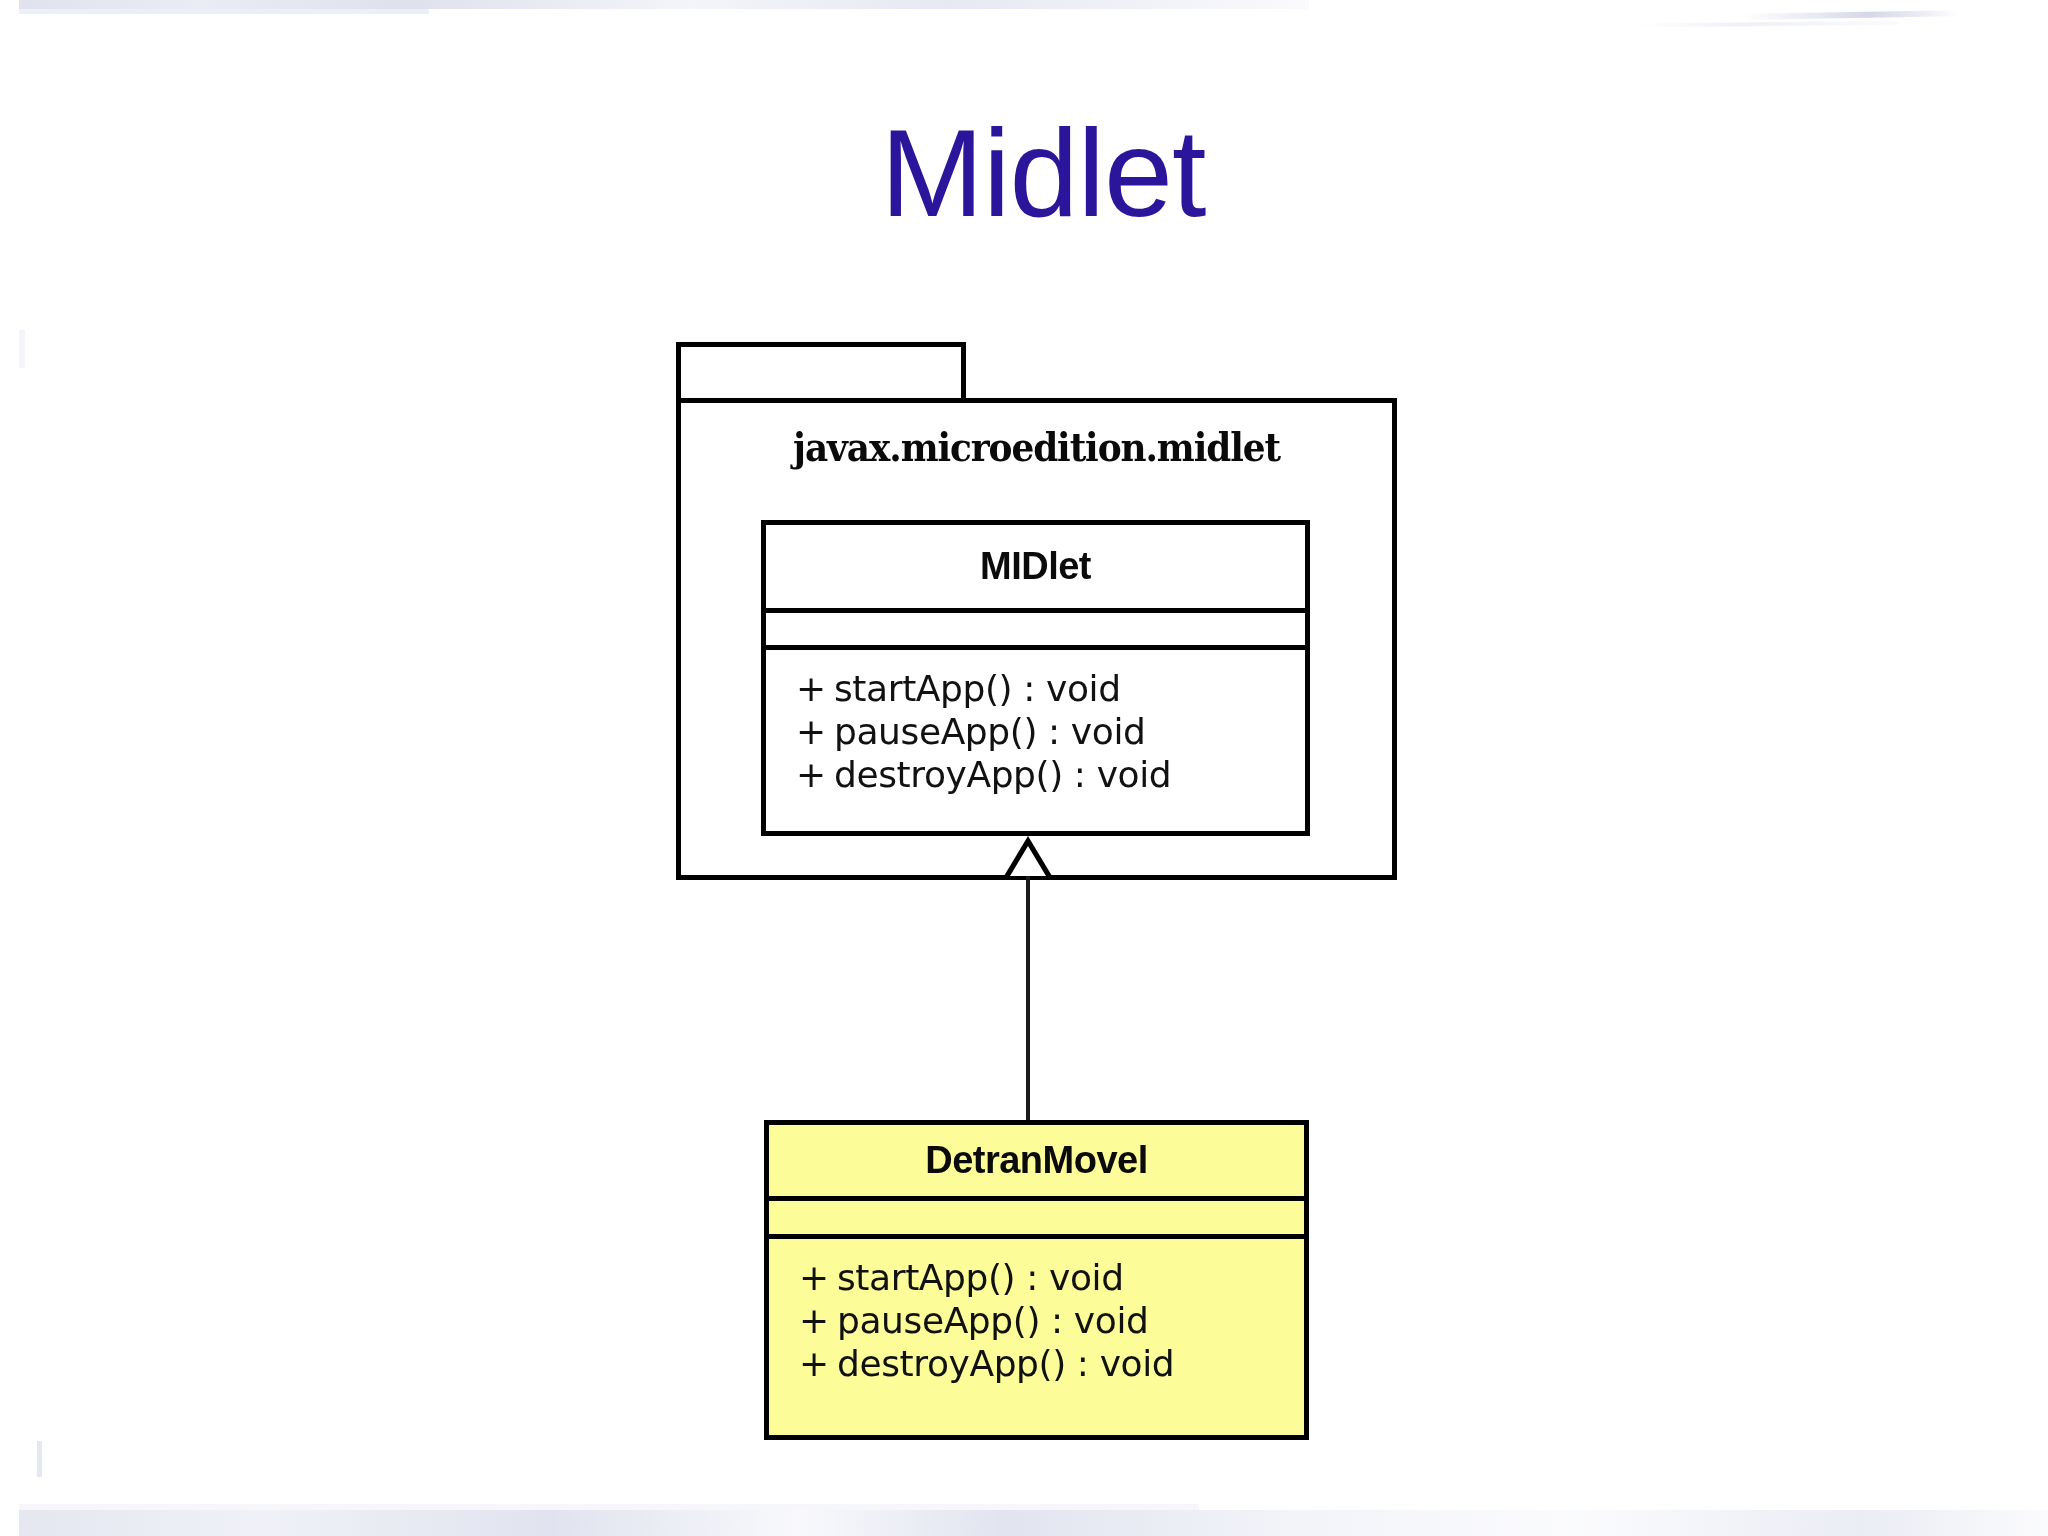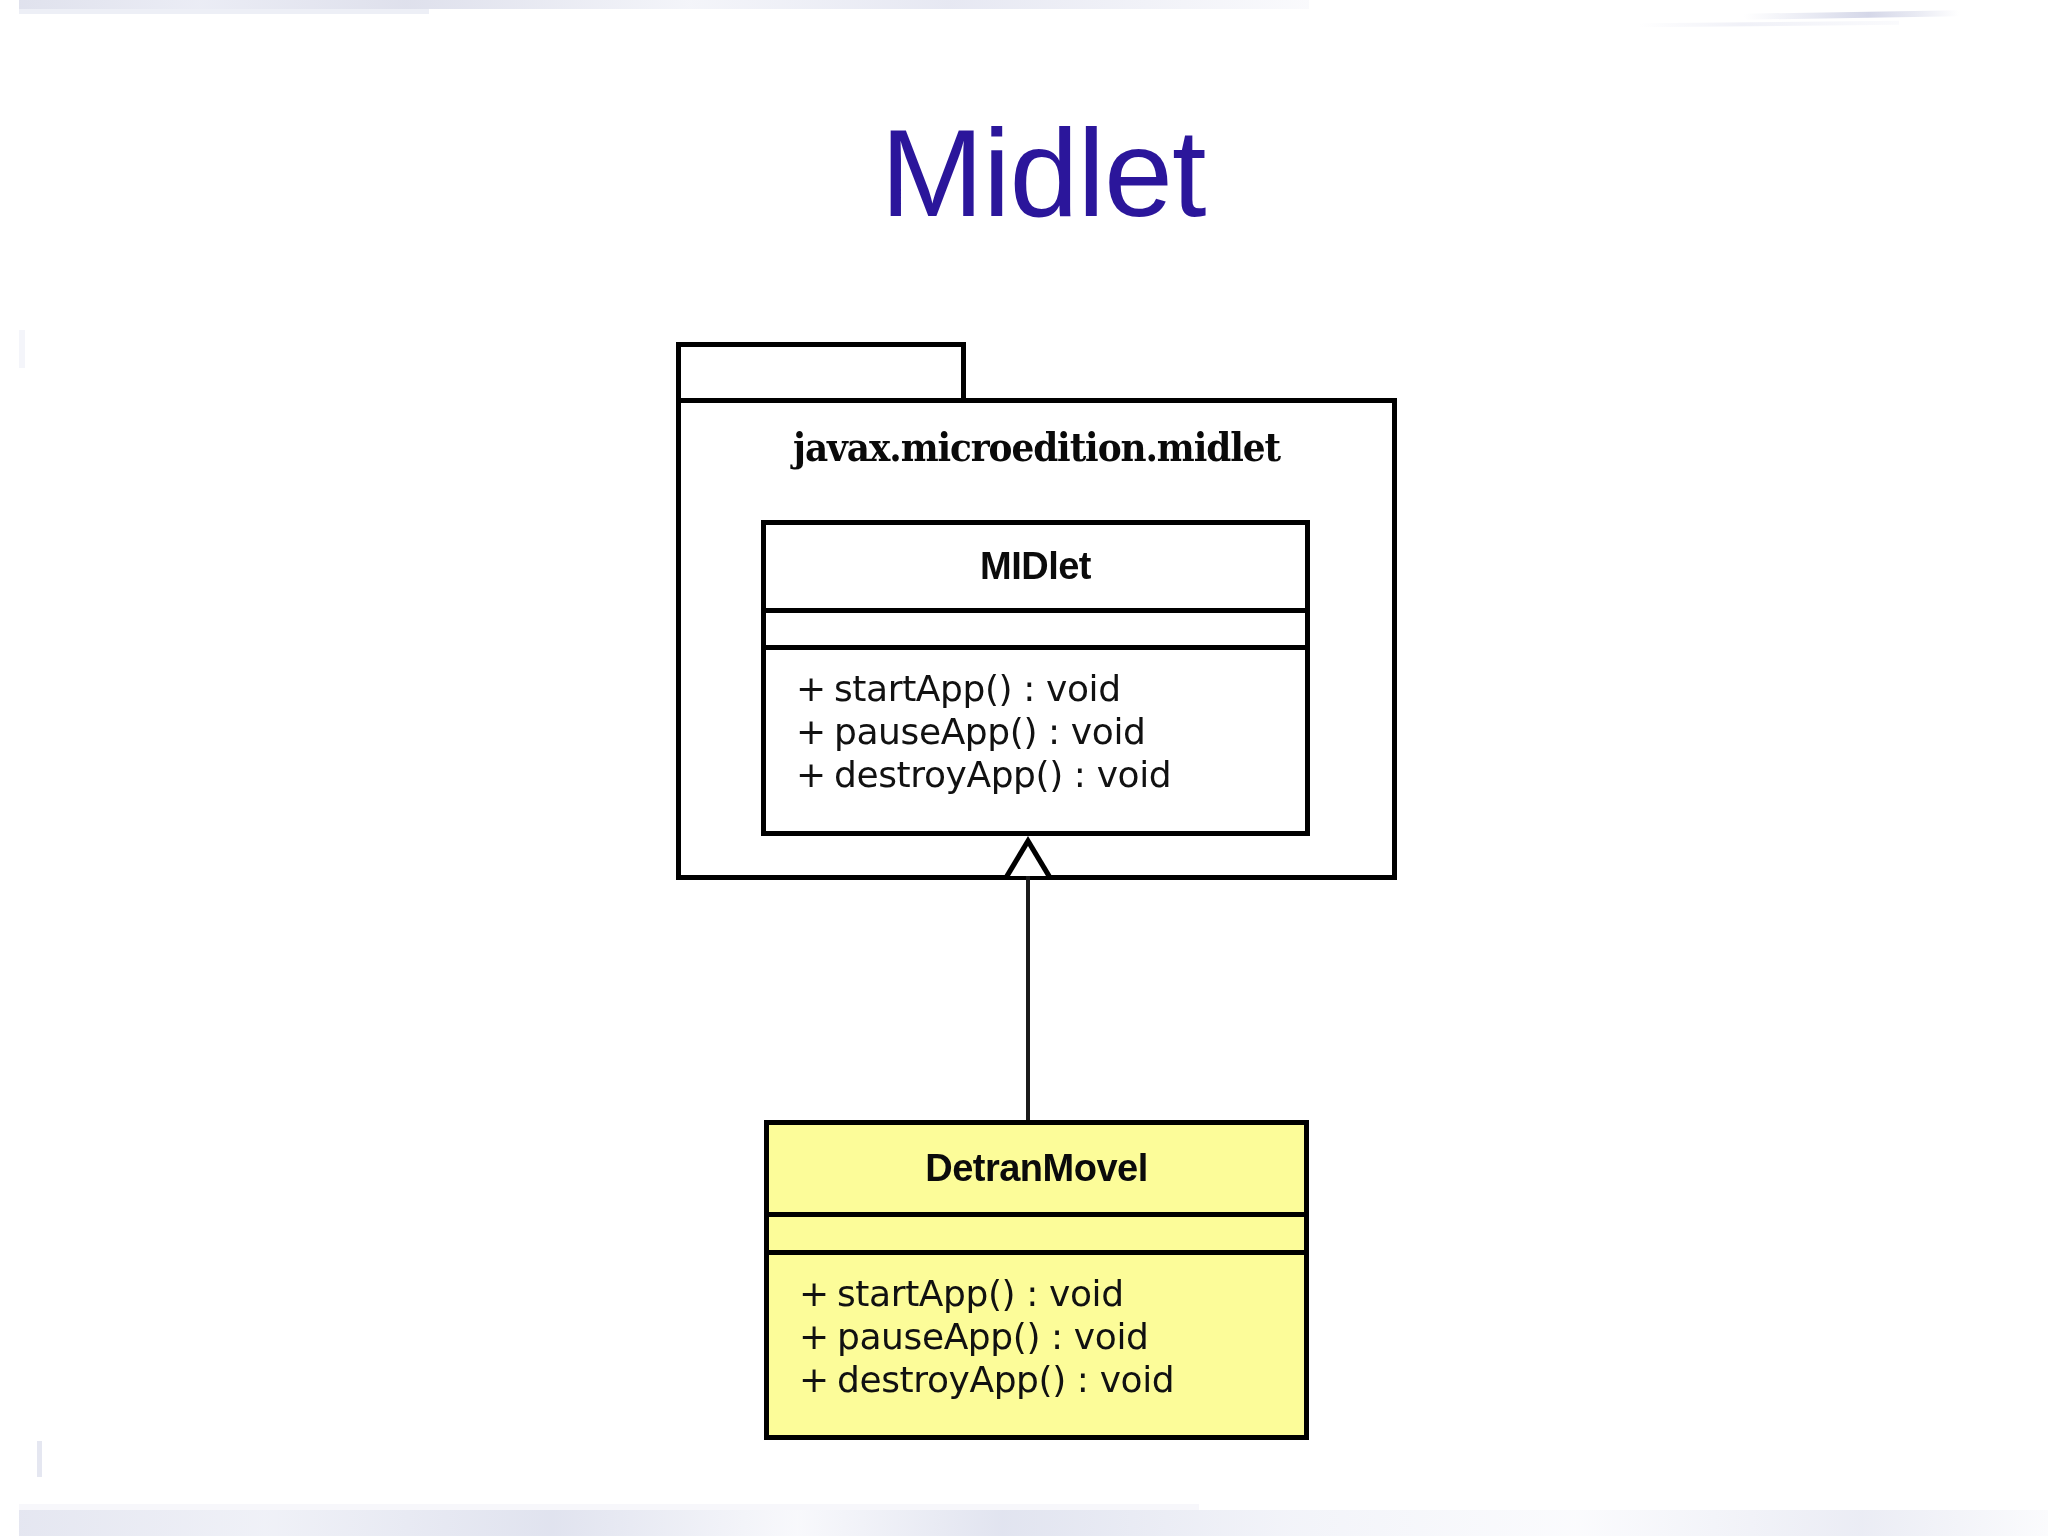--- a/index.html
+++ b/index.html
@@ -172,21 +172,21 @@
     display: flex;
     align-items: center;
     justify-content: center;
     border-bottom: 5px solid #000000;
     font-family: "Liberation Sans", sans-serif;
     font-size: 38px;
     font-weight: 700;
     color: #0b0b0b;
     letter-spacing: -0.5px;
   }
-  .concrete-class .uml-name-row { height: 92px; }
+  .concrete-class .uml-name-row { height: 76px; }
   .uml-attr-row {
     box-sizing: border-box;
     height: 37px;
     border-bottom: 5px solid #000000;
   }
   .concrete-class .uml-attr-row { height: 38px; }
   .uml-method-row {
     box-sizing: border-box;
     padding: 18px 12px 0 30px;
   }

